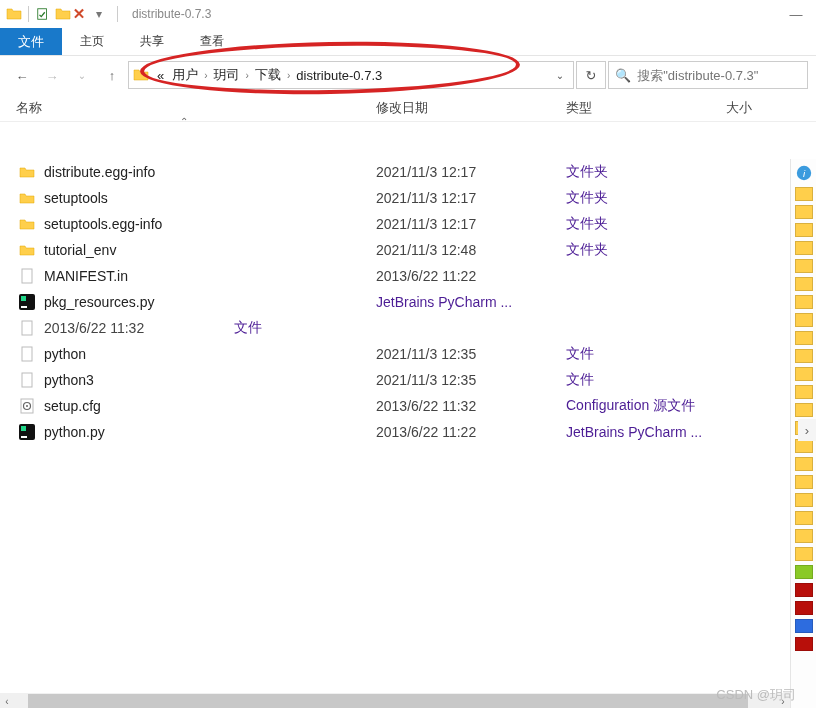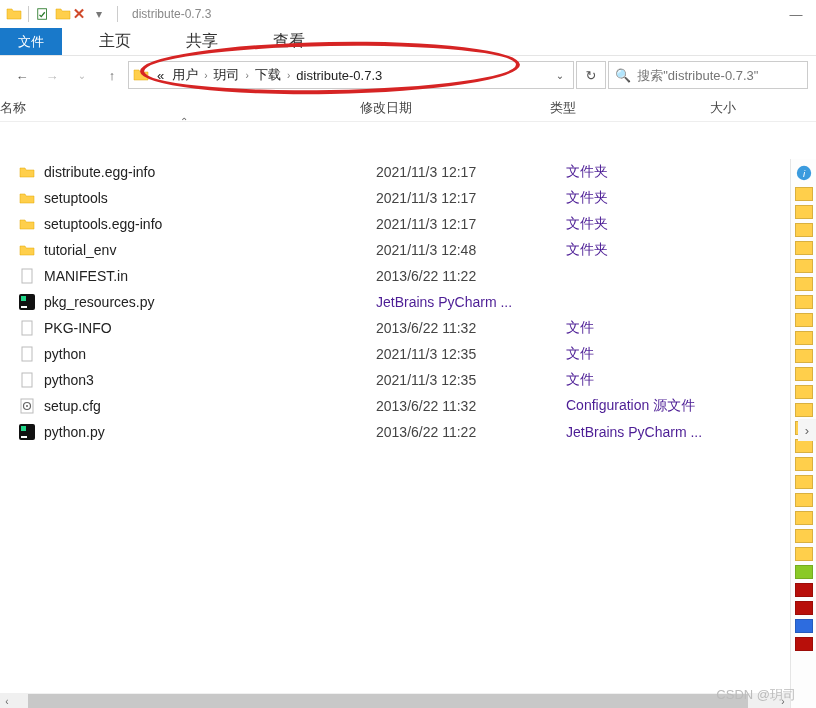--- a/index.html
+++ b/index.html
@@ -10,39 +10,39 @@
   .title-folder-icon { width: 16px; height: 16px; }
   .title-sep { width: 1px; height: 16px; background: #ccc; margin: 0 6px; }
   .qat-icon { width: 16px; height: 16px; margin-right: 4px; display:flex; align-items:center; justify-content:center;}
   .title-text { margin-left: 8px; color: #888; font-size: 12px; }
   .win-controls { margin-left: auto; display: flex; }
   .win-btn { width: 40px; height: 28px; display: flex; align-items: center; justify-content: center; color: #666; }
 
   
   .ribbon { height: 28px; display: flex; align-items: stretch; background: #fff; border-bottom: 1px solid #e5e5e5; }
   .file-tab { background: #1979ca; color: #fff; padding: 0 18px; display: flex; align-items: center; font-size: 13px; }
-  .menu-tab { padding: 0 18px; display: flex; align-items: center; color: #333; font-size: 16px; margin-left: 19px; }
+  .menu-tab { padding: 0 18px; display: flex; align-items: center; color: #333; font-size: 12px; }
 
   
   .nav-row { height: 38px; display: flex; align-items: center; padding: 0 8px; gap: 2px; position: relative; }
   .nav-btn { width: 28px; height: 28px; display: flex; align-items: center; justify-content: center; color: #555; border-radius: 3px; }
   .nav-btn.disabled { color: #bbb; }
   .address-bar { flex: 1; height: 28px; border: 1px solid #ccc; display: flex; align-items: center; padding: 0 4px; gap: 0; font-size: 13px; background:#fff; position:relative; z-index:1;}
   .crumb { padding: 0 4px; white-space: nowrap; }
   .crumb-sep { color: #777; padding: 0 2px; font-size: 10px; }
   .addr-drop { margin-left: auto; width: 18px; text-align: center; color: #555; font-size:10px;}
   .refresh-box { width: 30px; height: 28px; border: 1px solid #ccc; display: flex; align-items: center; justify-content: center; color:#555;}
   .search-box { width: 200px; height: 28px; border: 1px solid #ccc; display: flex; align-items: center; padding: 0 6px; color: #888; gap:6px;}
   .search-box input { border:0; outline:0; flex:1; font-size:13px; color:#333; background:transparent;}
 
   
   .annotation { position:absolute; border:4px solid #d62424; border-radius: 50% / 50%; width: 380px; height: 52px; left: 140px; top: 42px; z-index: 5; pointer-events:none; transform: rotate(-1deg);}
 
   
-  .headers { height: 28px; display: flex; align-items: center; border-bottom: 1px solid #eee; color:#444; font-size:13px; position:relative;}
+  .headers { height: 28px; display: flex; align-items: center; padding-left: 16px; border-bottom: 1px solid #eee; color:#444; font-size:13px; position:relative;}
   .col-name { width: 360px; }
   .col-date { width: 190px; }
   .col-type { width: 160px; }
   .col-size { width: 60px; }
   .headers .sort-caret { position:absolute; left: 180px; top: 22px; font-size:10px; color:#666;}
 
   
   .list-wrap { position: relative; height: 550px; margin-top: 37px; }
   .file-list { position:absolute; left:0; right: 28px; top:0; bottom: 16px; overflow:hidden;}
   .row { height: 26px; display:flex; align-items:center; padding-left: 18px; font-size:14px; }
@@ -206,21 +206,20 @@
         </span>
         <span class="name">pkg_resources.py</span>
         <span class="type">JetBrains PyCharm ...</span>
       </div>
       <div class="row">
         <span class="icon">
           <svg viewBox="0 0 16 16" width="16" height="16">
             <rect x="3" y="1" width="10" height="14" class="file-svg"></rect>
           </svg>
         </span>
-        <span class="name">PKG-INFO</span>
         <span class="date">2013/6/22 11:32</span>
         <span class="type">文件</span>
       </div>
       <div class="row">
         <span class="icon">
           <svg viewBox="0 0 16 16" width="16" height="16">
             <rect x="3" y="1" width="10" height="14" class="file-svg"></rect>
           </svg>
         </span>
         <span class="name">python</span>

